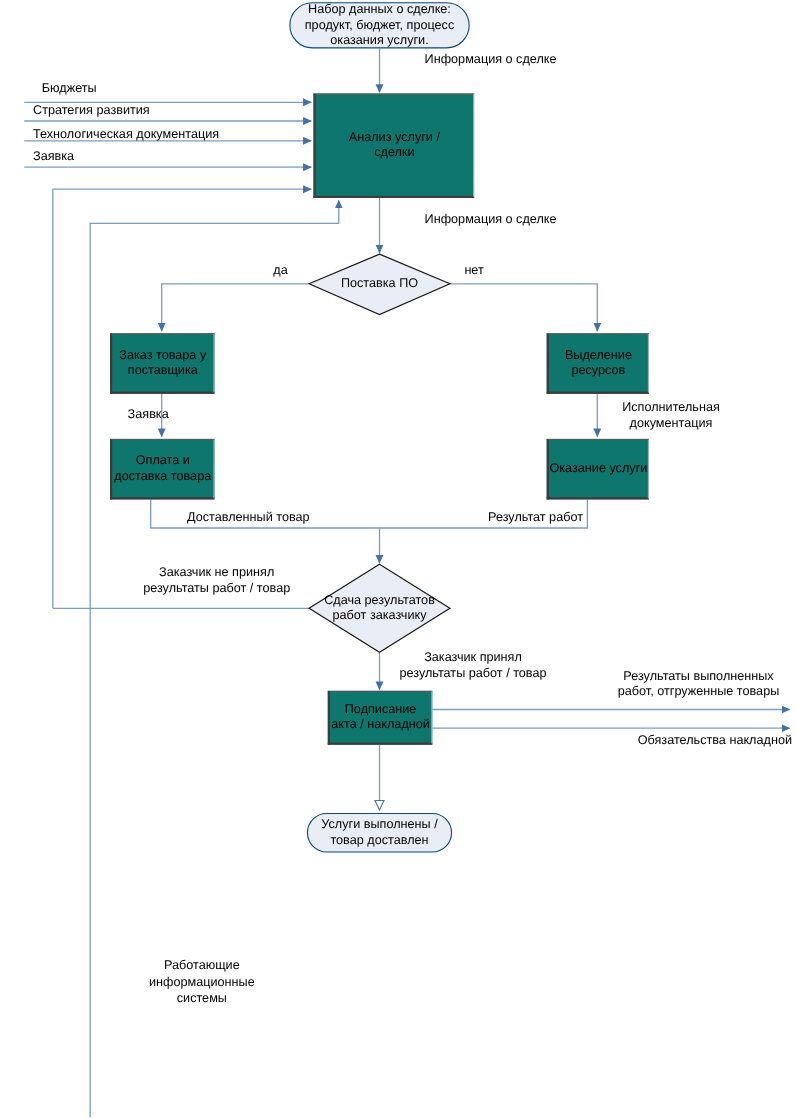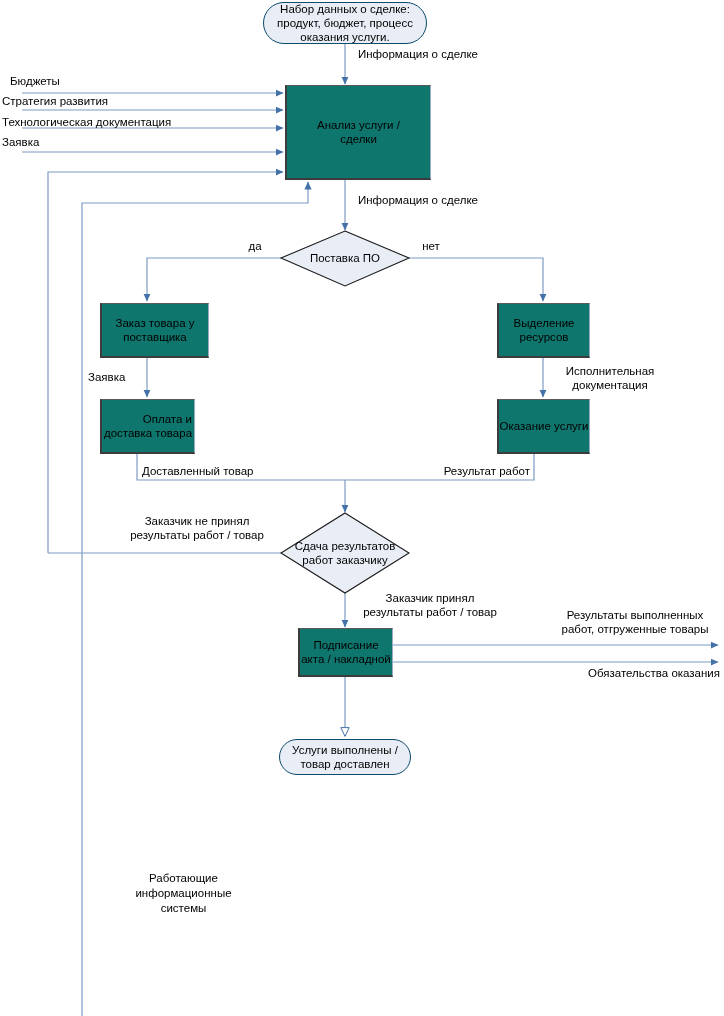--- a/index.html
+++ b/index.html
@@ -62,21 +62,21 @@
   }
   .edge-label {
     position: absolute;
     color: #000000;
     font-size: 11.5px;
     line-height: 14px;
     white-space: pre-line;
     background: transparent;
   }
   .edge-label.c { text-align: center; }
-  .edge-label.l { text-align: left; }
+  .edge-label.l { text-align: left; margin-left: 28px; }
   .edge-label.r { text-align: right; }
   .free-label {
     position: absolute;
     color: #000000;
     font-size: 11.5px;
     line-height: 15px;
     text-align: center;
     white-space: pre-line;
   }
 </style>
@@ -149,26 +149,26 @@
 
     <div class="node process" style="left:285px; top:85px; width:146px; height:95px;">
       <span>Анализ услуги /
 сделки</span>
     </div>
 
     <div class="node diamond-label" style="left:285px; top:244px; width:120px; height:28px;">
       <span>Поставка ПО</span>
     </div>
 
-    <div class="node process" style="left:100px; top:303px; width:109px; height:55px;">
+    <div class="node process" style="left:100px; top:303px; width:95px; height:55px;">
       <span>Заказ товара у
 поставщика</span>
     </div>
 
-    <div class="node process" style="left:100px; top:399px; width:95px; height:55px;text-align:right;">
+    <div class="node process" style="left:100px; top:399px; width:95px; height:55px;">
       <span>Оплата и
 доставка товара</span>
     </div>
 
     <div class="node process" style="left:497px; top:303px; width:93px; height:55px;">
       <span>Выделение
 ресурсов</span>
     </div>
 
     <div class="node process" style="left:497px; top:399px; width:93px; height:55px;">
@@ -218,21 +218,21 @@
 
     <div class="edge-label c" style="left:107px; top:514px; width:180px;"><span>Заказчик не принял
 результаты работ / товар</span></div>
 
     <div class="edge-label c" style="left:330px; top:591px; width:200px;"><span>Заказчик принял
 результаты работ / товар</span></div>
 
     <div class="edge-label c" style="left:550px; top:608px; width:170px;"><span>Результаты выполненных
 работ, отгруженные товары</span></div>
 
-    <div class="edge-label r" style="left:520px; top:666px; width:200px;"><span>Обязательства оказания</span></div>
+    <div class="edge-label r" style="left:520px; top:666px; width:200px;"><span>Обязательства накладной</span></div>
 
     <div class="free-label" style="left:96px; top:871px; width:175px;"><span>Работающие
 информационные
 системы</span></div>
 
   </div>
 
 </div>
 
 </body></html>

